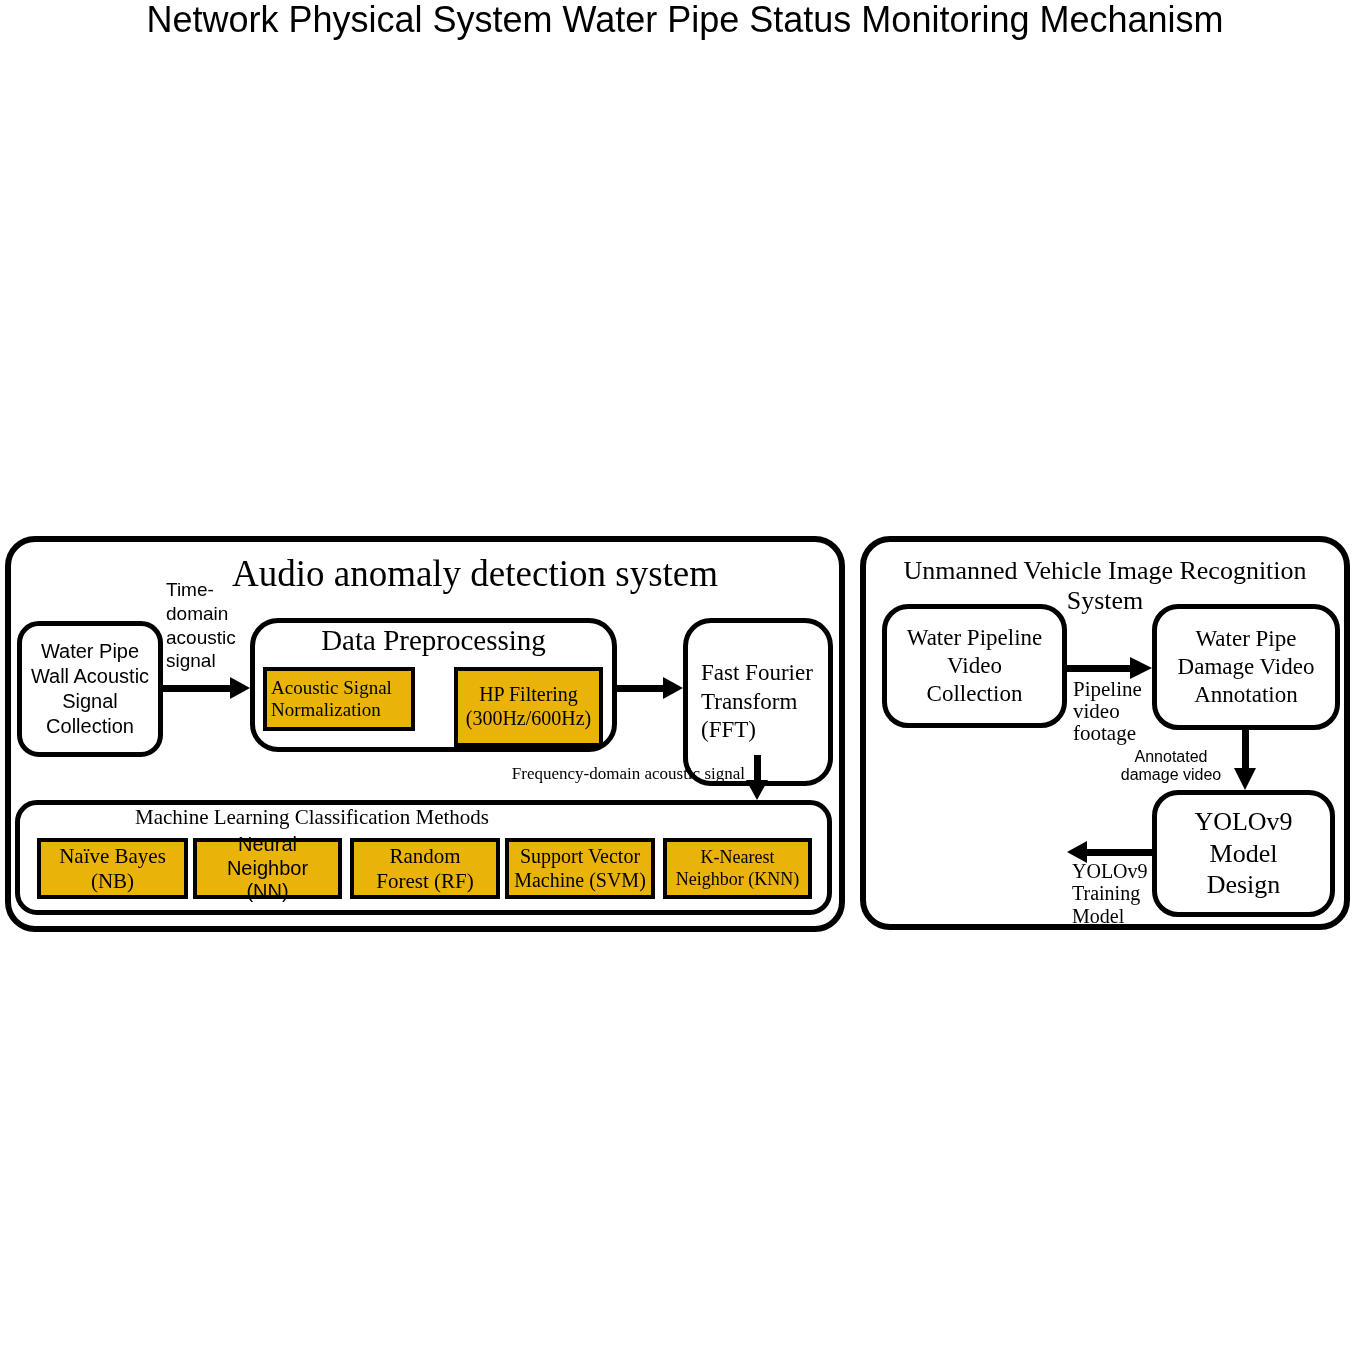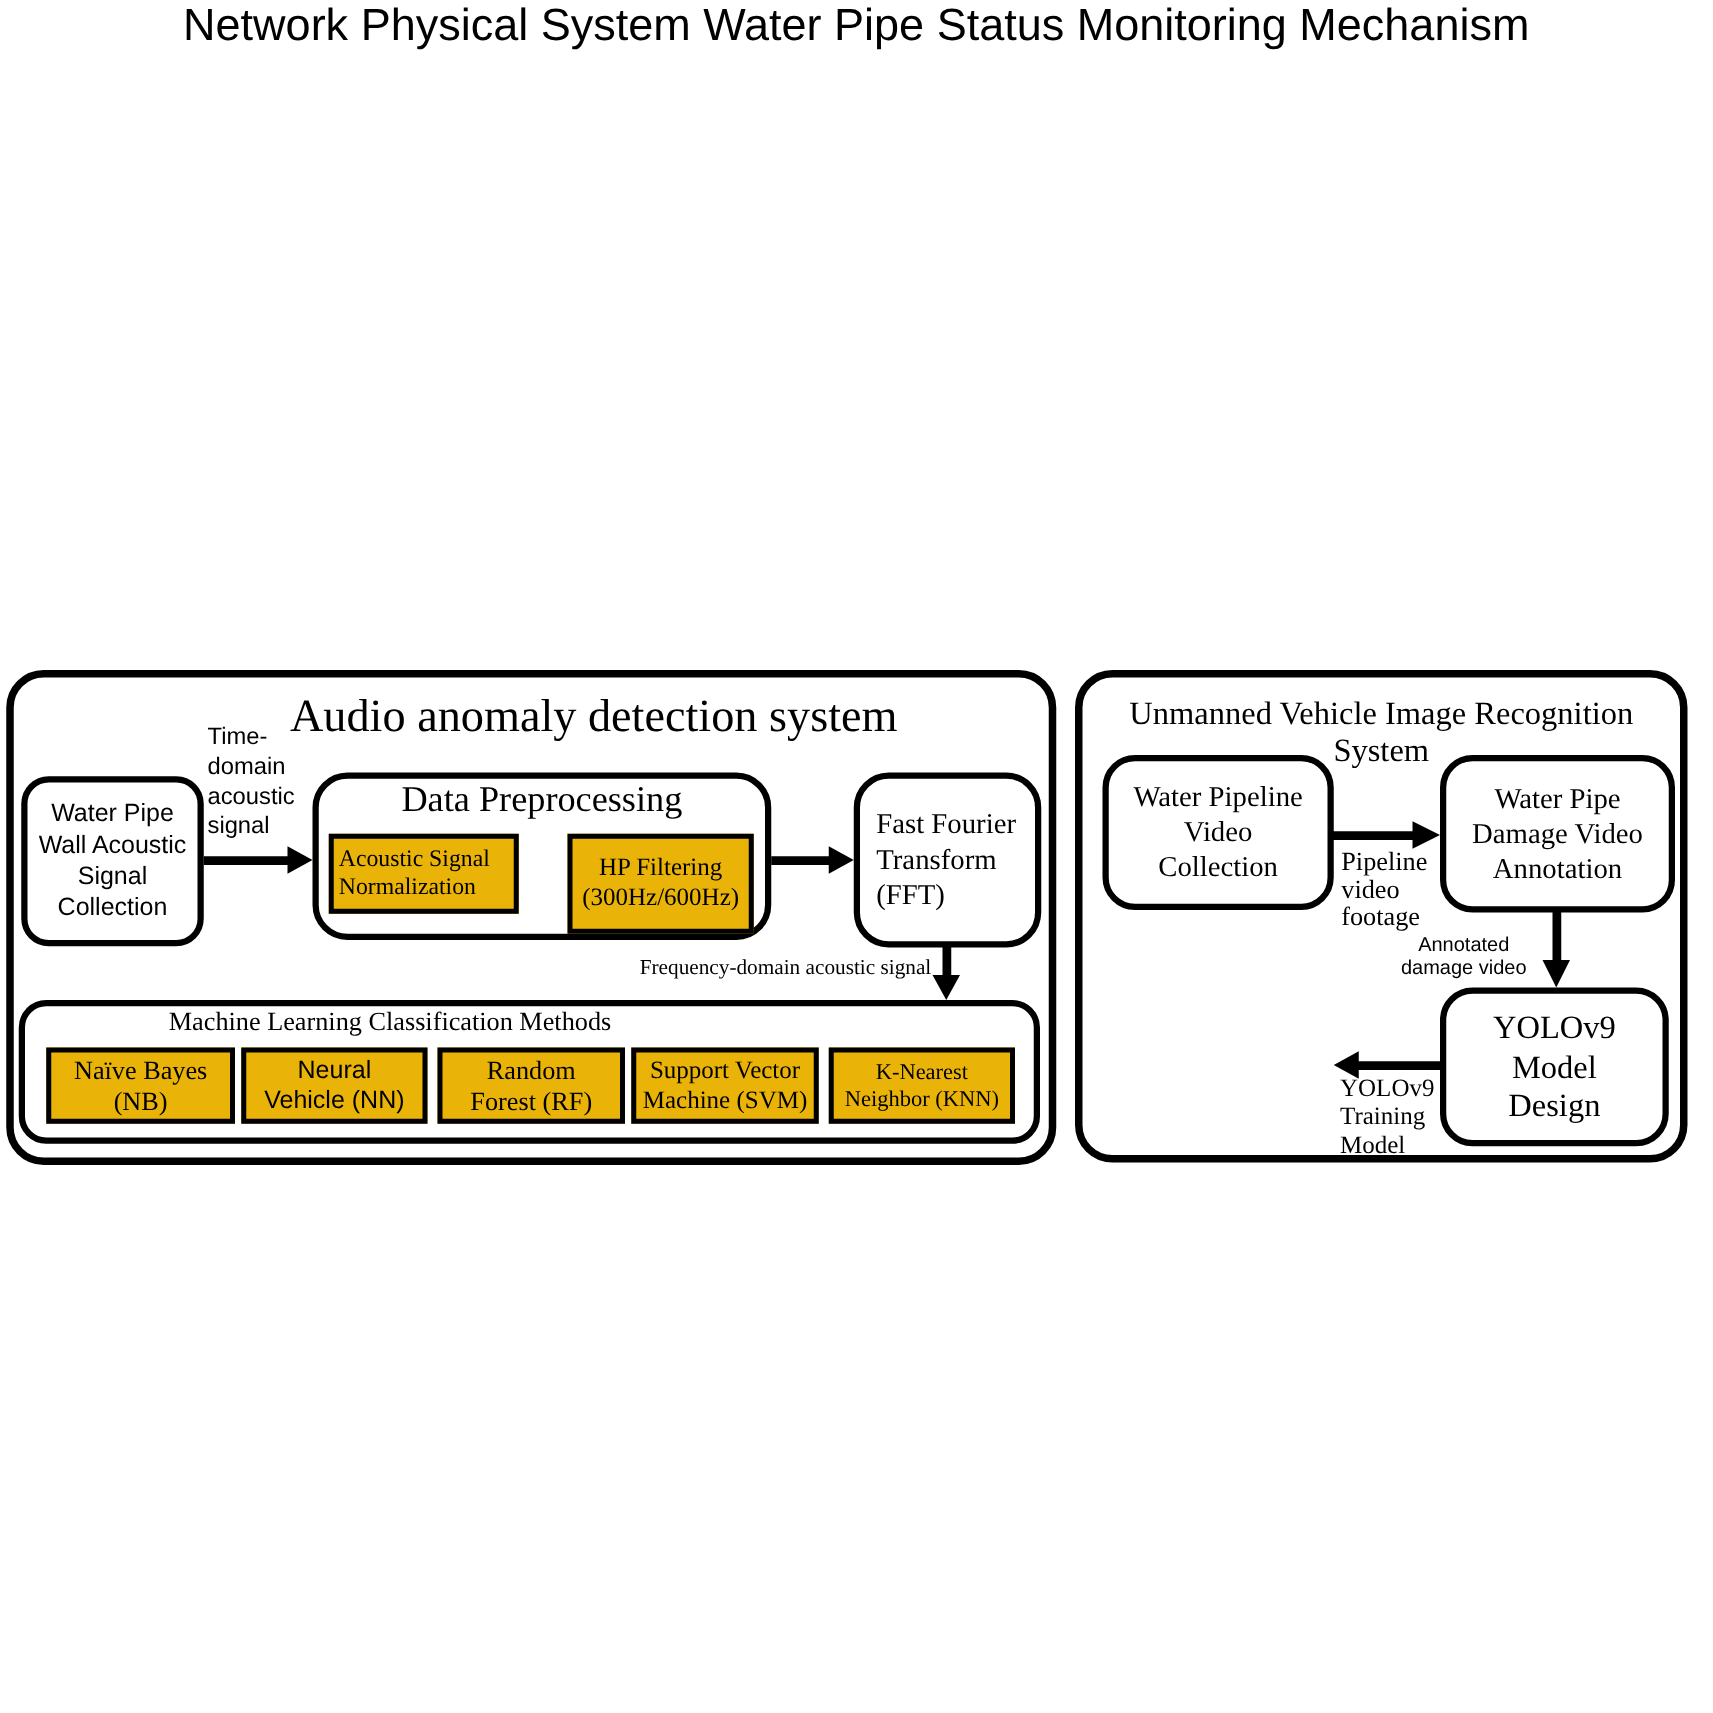--- a/index.html
+++ b/index.html
@@ -21,21 +21,21 @@
   .sqbox{background:#eab308;border:4px solid #000;display:flex;align-items:center;justify-content:center;
          text-align:center;line-height:1.18;}
   
   #collect-box{left:17px;top:621px;width:146px;height:136px;font-size:20px;border-radius:22px;line-height:1.25;}
   #time-label{left:166px;top:578px;width:84px;font-size:19px;line-height:1.25;text-align:left;}
   #dp-box{left:250px;top:618px;width:367px;height:134px;border-radius:28px;background:#fff;border:5px solid #000;}
   #dp-title{left:250px;top:624px;width:367px;text-align:center;font-size:29px;}
   #norm-box{left:263px;top:667px;width:152px;height:64px;font-size:19px;justify-content:flex-start;
             text-align:left;padding-left:4px;}
   #hp-box{left:454px;top:667px;width:149px;height:80px;font-size:20px;}
-  #fft-box{left:683px;top:618px;width:150px;height:140px;font-size:23px;border-radius:28px;
+  #fft-box{left:683px;top:618px;width:150px;height:168px;font-size:23px;border-radius:28px;
            justify-content:flex-start;text-align:left;padding-left:13px;line-height:1.26;}
   #freq-label{left:450px;top:764px;width:295px;font-size:17px;text-align:right;}
   #ml-box{left:15px;top:800px;width:817px;height:115px;border:5px solid #000;border-radius:22px;background:#fff;}
   #ml-title{left:15px;top:805px;width:817px;text-align:left;font-size:21px;padding-left:120px;}
   .method{top:838px;height:61px;font-size:21px;}
   #m-nb{left:37px;width:151px;}
   #m-nn{left:193px;width:149px;font-family:"Liberation Sans",sans-serif;font-size:20px;padding:0 8px;}
   #m-rf{left:350px;width:150px;padding:0 12px;}
   #m-svm{left:505px;width:150px;font-size:20px;}
   #m-knn{left:663px;width:149px;font-size:18px;}
@@ -90,21 +90,21 @@
 
   <div class="abs box" id="fft-box">Fast Fourier Transform (FFT)</div>
 
   <div class="abs" id="freq-label">Frequency-domain acoustic signal</div>
   <div class="abs shaft" id="a3-shaft"></div>
   <div class="abs head" id="a3-head"></div>
 
   <div class="abs" id="ml-box"></div>
   <div class="abs" id="ml-title">Machine Learning Classification Methods</div>
   <div class="abs sqbox method" id="m-nb">Naïve Bayes (NB)</div>
-  <div class="abs sqbox method" id="m-nn">Neural Vehicle (NN)</div>
+  <div class="abs sqbox method" id="m-nn">Neural Neighbor (NN)</div>
   <div class="abs sqbox method" id="m-rf">Random Forest (RF)</div>
   <div class="abs sqbox method" id="m-knn">K-Nearest Neighbor (KNN)</div>
   <div class="abs sqbox method" id="m-svm">Support Vector Machine (SVM)</div>
 
   <div class="abs panel" id="right-panel"></div>
   <div class="abs" id="right-panel-title">Unmanned Vehicle Image Recognition System</div>
 
   <div class="abs box" id="wpvc-box">Water Pipeline Video Collection</div>
 
   <div class="abs shaft" id="a4-shaft"></div>

